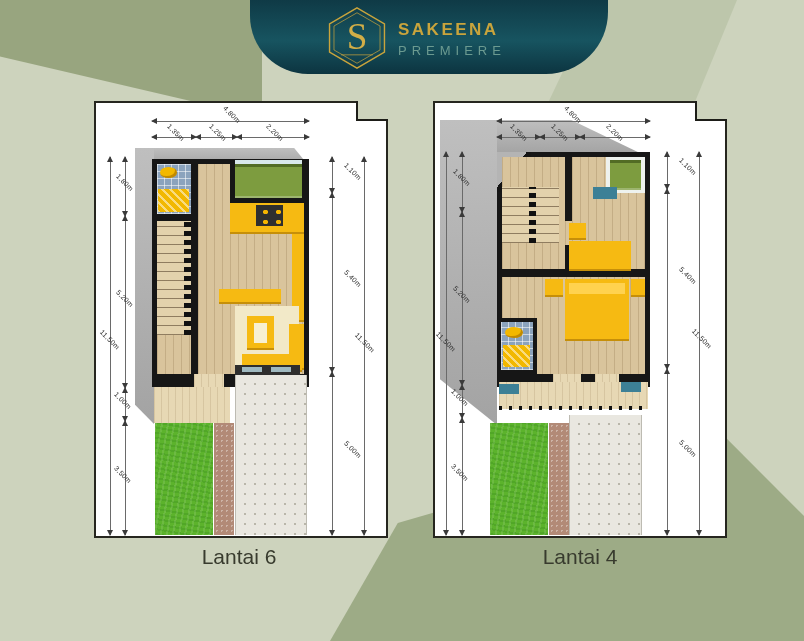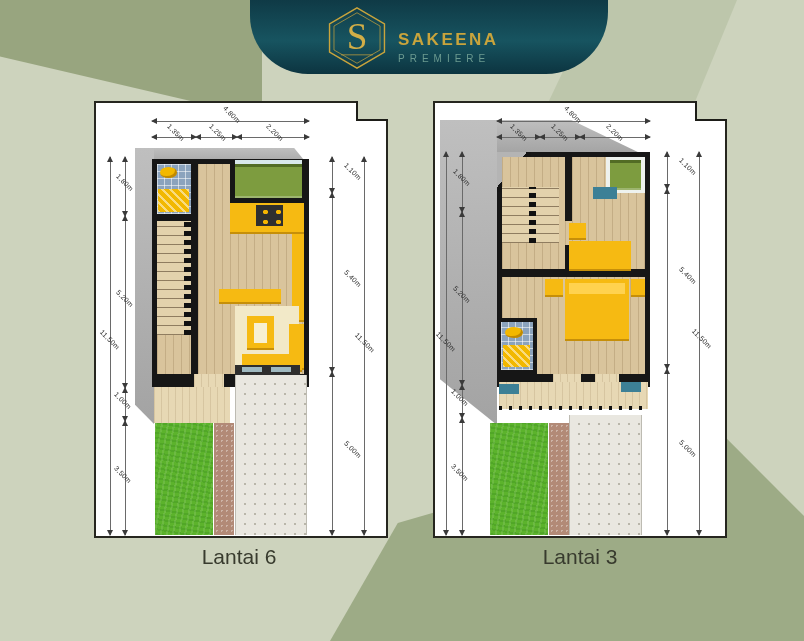--- a/index.html
+++ b/index.html
@@ -29,37 +29,37 @@
   .pathway{background-color:#b28a77;background-image:radial-gradient(rgba(255,255,255,.35) 1px,transparent 1px);background-size:5px 5px}
   .concrete{background-color:#e9e7e0;background-image:radial-gradient(#b9b6aa 1px,transparent 1.3px);background-size:10px 10px;background-position:4px 4px;border-left:1px solid #bdbbb2;border-right:1px solid #bdbbb2}
   .stairs{background-color:#e3d2ac;background-image:repeating-linear-gradient(0deg,rgba(60,40,20,.5) 0 1px,transparent 1px 9px)}
   .smarks{background-image:repeating-linear-gradient(0deg,#111 0 5px,transparent 5px 9px)}
   .stove{background-color:#2f2f2f;background-image:radial-gradient(#f4b400 2.5px,transparent 3px);background-size:13px 10px;background-position:3px 2px}
   .shower{background-color:#f2b800;background-image:repeating-linear-gradient(45deg,rgba(255,255,255,.5) 0 2px,transparent 2px 6px)}
   .toilet{background:#f2b800;border-radius:50%;box-shadow:inset -2px -2px 0 rgba(120,70,0,.4)}
   .railing{background-image:repeating-linear-gradient(90deg,#111 0 3px,transparent 3px 10px)}
   .banner{position:absolute;left:250px;top:0;width:358px;height:74px;border-radius:0 0 62px 58px;background:linear-gradient(180deg,#0f3a46 0%,#175460 55%,#0c3440 100%)}
   .brand-name{font-size:17px;font-weight:bold;color:#c9a43c;letter-spacing:2.5px}
-  .brand-tag{font-size:10px;color:#6b9a90;letter-spacing:5px;margin-top:3px}
+  .brand-tag{font-size:13px;color:#6b9a90;letter-spacing:5px;margin-top:3px}
 </style>
 </head>
 <body>
 
 <div class="poly" style="left:0;top:0;width:262px;height:120px;background:#98a57f;clip-path:polygon(0 0,100% 0,100% 98%,0 47%)"></div>
 <div class="poly" style="left:540px;top:0;width:197px;height:235px;background:#bdc6ab;clip-path:polygon(28.9% 0,100% 0,50.8% 100%,0 51%)"></div>
 <div class="poly" style="left:330px;top:430px;width:474px;height:211px;background:#9dab86;clip-path:polygon(0 100%,14.3% 44.1%,81.9% 0,100% 40.8%,100% 100%)"></div>
 
 <div class="banner">
   <svg width="62" height="66" viewBox="0 0 70 74" style="position:absolute;left:76px;top:5px">
     <polygon points="35,3 66,21 66,53 35,71 4,53 4,21" fill="none" stroke="#c9a43c" stroke-width="1.6"></polygon>
     <polygon points="35,8.5 61,23.5 61,50.5 35,65.5 9,50.5 9,23.5" fill="none" stroke="#c9a43c" stroke-width="0.8"></polygon>
     <text x="35" y="49" text-anchor="middle" font-family="Liberation Serif, serif" font-size="42" fill="#d2ae47">S</text>
     <line x1="17" y1="56" x2="53" y2="56" stroke="#c9a43c" stroke-width="0.8"></line>
   </svg>
-  <div class="abs" style="left:148px;top:30px">
+  <div class="abs" style="left:148px;top:20px">
     <div class="brand-name">SAKEENA</div>
     <div class="brand-tag">PREMIERE</div>
   </div>
 </div>
 
 <div class="panel" style="left:94px;top:101px;width:294px;height:437px">
 
   <div class="gray abs" style="left:39px;top:45px;width:173px;height:17px;clip-path:polygon(0 0,92% 0,100% 100%,0 100%)"></div>
   <div class="gray abs" style="left:39px;top:45px;width:19px;height:276px;clip-path:polygon(0 0,100% 0,100% 100%,0 93%)"></div>
 
@@ -184,13 +184,13 @@
   <div class="dim-label" style="left:236px;top:60px">1,10m</div>
   <div class="dim-v" style="left:232px;top:86px;height:180px"></div>
   <div class="dim-label" style="left:236px;top:169px">5,40m</div>
   <div class="dim-v" style="left:232px;top:266px;height:166px"></div>
   <div class="dim-label" style="left:236px;top:342px">5,00m</div>
   <div class="dim-v" style="left:264px;top:49px;height:383px"></div>
   <div class="dim-label" style="left:250px;top:232px">11,50m</div>
 </div>
 
 <div class="caption" style="left:142px;top:545px;width:194px">Lantai 6</div>
-<div class="caption" style="left:483px;top:545px;width:194px">Lantai 3</div>
+<div class="caption" style="left:483px;top:545px;width:194px">Lantai 4</div>
 
 </body></html>

